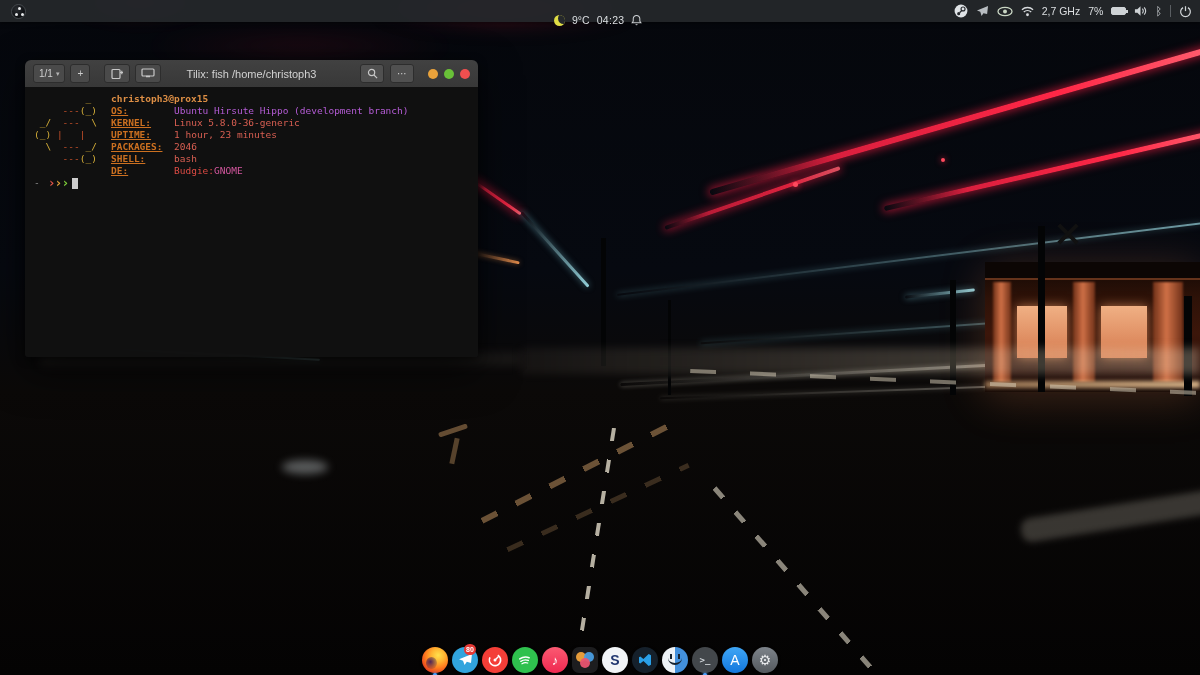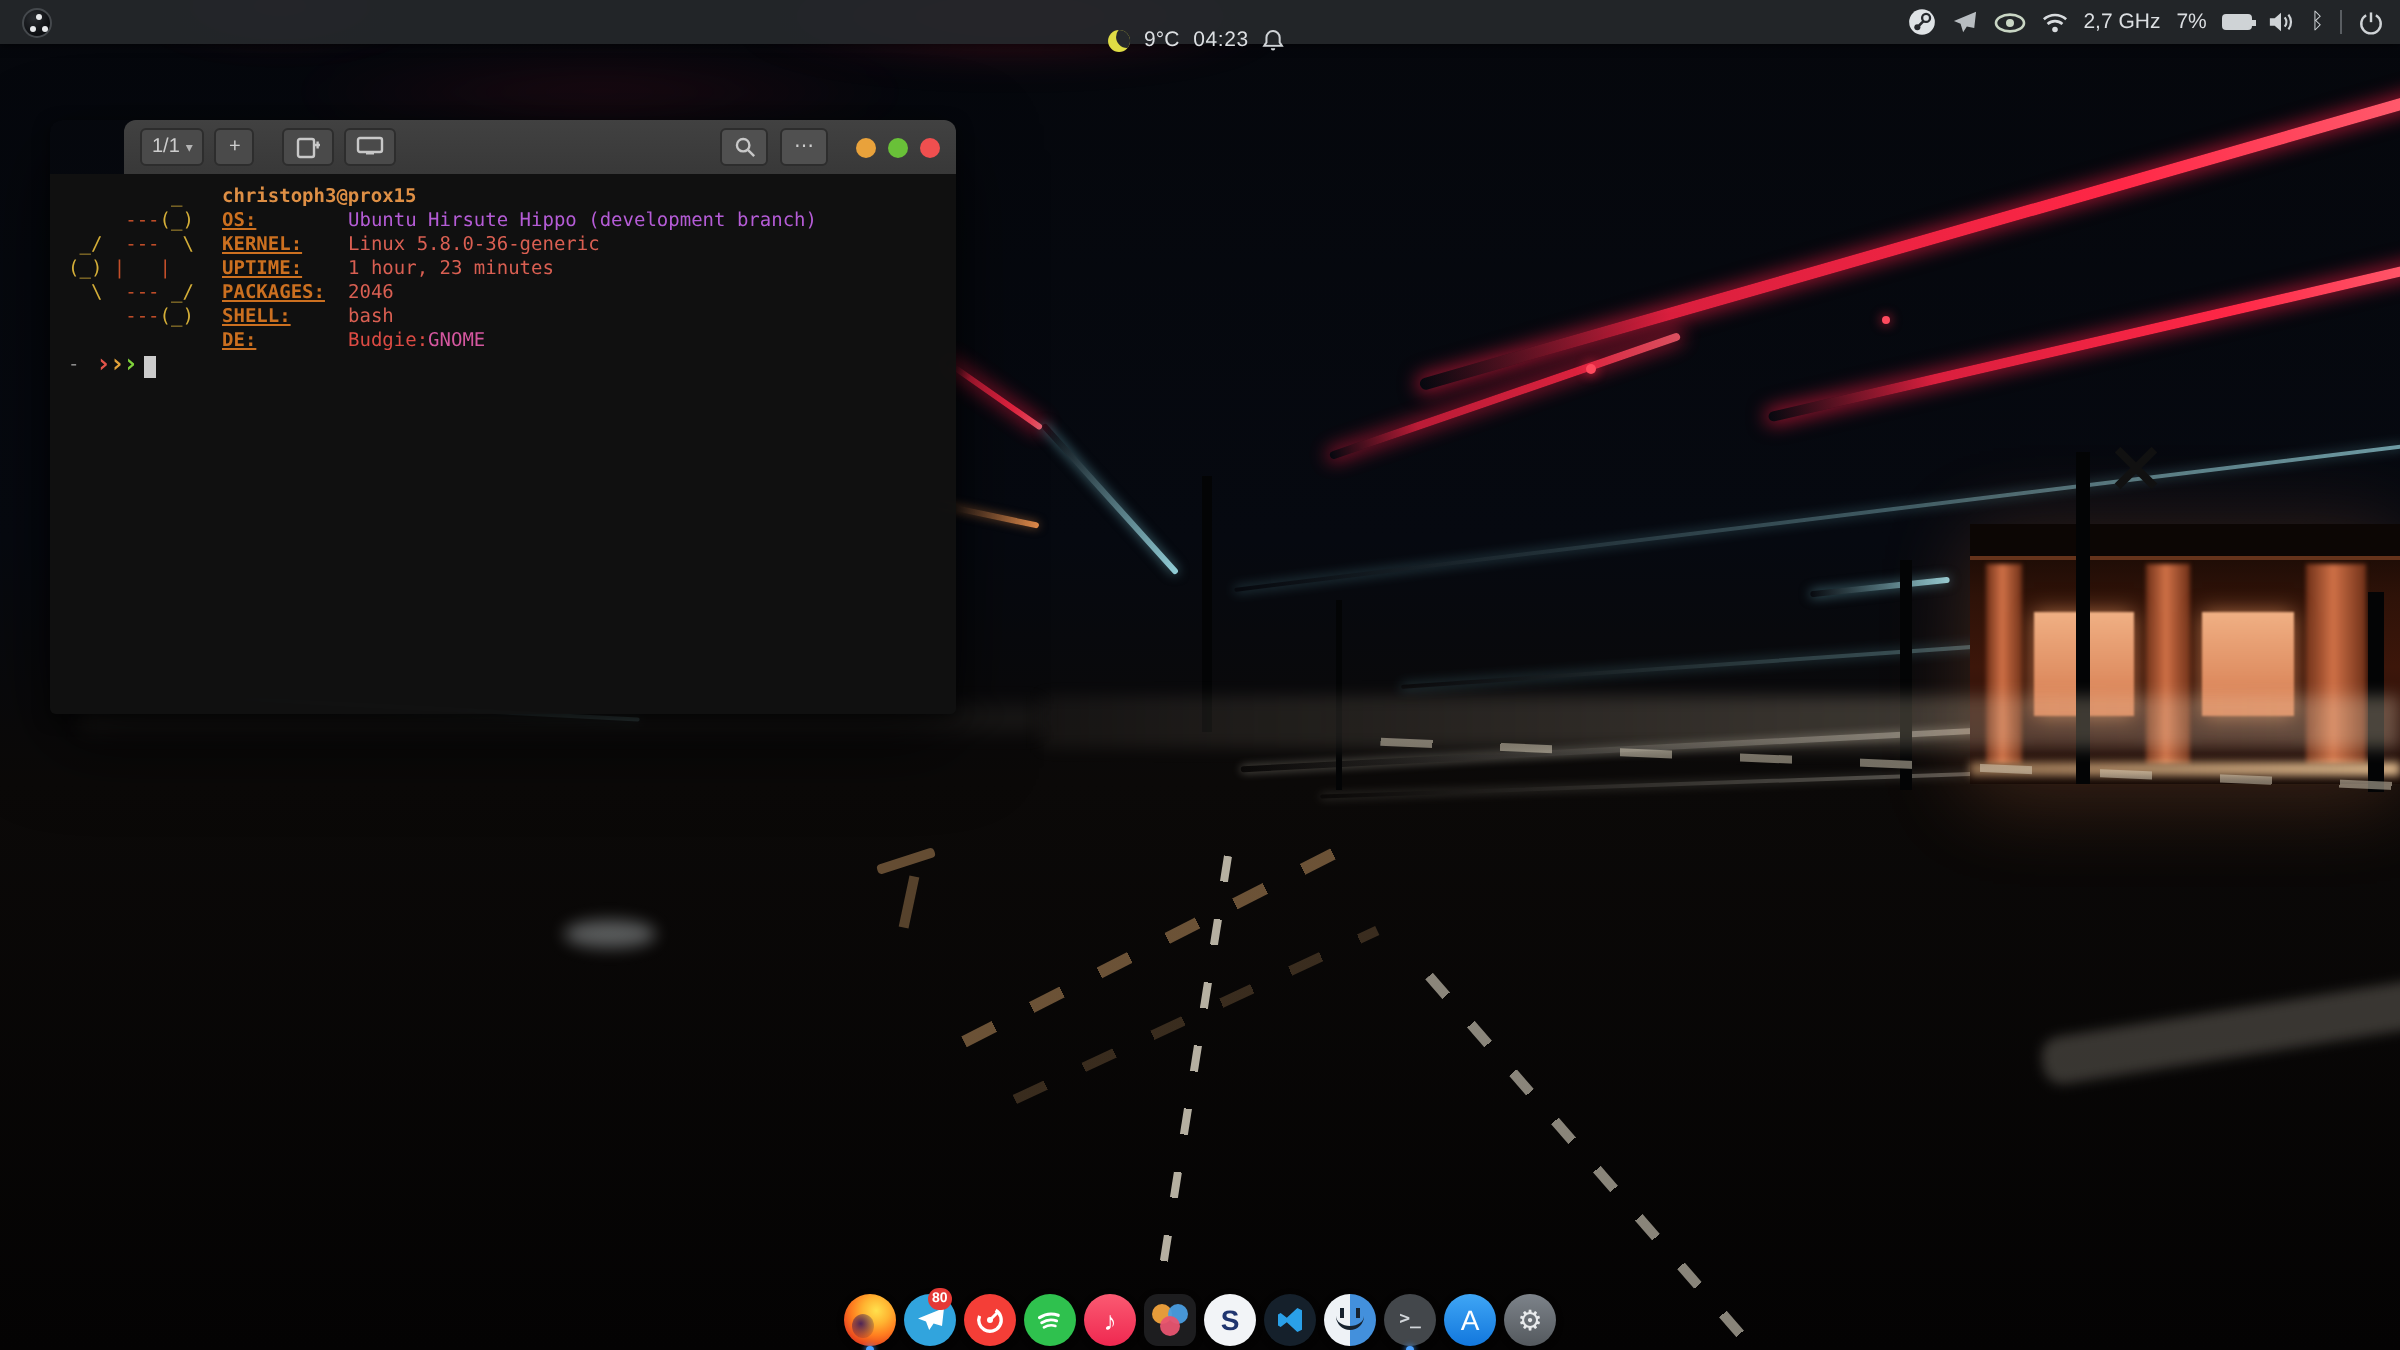--- a/index.html
+++ b/index.html
@@ -43,21 +43,21 @@
                  border-radius:50%; background:#25282b; }
   .sep { width:1px; height:12px; background:#5a5e62; }
   .battery { width:15px; height:8px; border:1px solid #cfd3d6; border-radius:2px; position:relative; background:#cfd3d6; }
   .battery::after { content:""; position:absolute; right:-3px; top:1.5px; width:2px; height:3px; background:#cfd3d6; }
   svg.tray { display:block; }
 
   
   #terminal { position:absolute; left:25px; top:60px; width:453px; height:297px; z-index:30;
               border-radius:6px 6px 3px 3px; box-shadow:0 14px 40px rgba(0,0,0,.65), 0 2px 8px rgba(0,0,0,.5); }
   #titlebar { height:27px; background:linear-gradient(180deg,#414141,#383838); border-radius:6px 6px 0 0;
-              display:flex; align-items:center; padding:0 8px; gap:5px; position:relative;margin-left:37px; }
+              display:flex; align-items:center; padding:0 8px; gap:5px; position:relative; }
   .tbtn { background:#4a4a4a; border:1px solid #2d2d2d; border-radius:3px; color:#cdcdcd;
           font-size:10px; height:19px; display:flex; align-items:center; justify-content:center; padding:0 5px; gap:3px; }
   .tbtn .caret { font-size:7px; color:#b5b5b5; }
   #tb-title { position:absolute; left:0; right:0; text-align:center; color:#d2d2d2; font-size:11px; pointer-events:none; }
   #tb-right { margin-left:auto; display:flex; align-items:center; gap:6px; }
   .winbtn { width:10px; height:10px; border-radius:50%; }
   #term-body { height:270px; background:rgba(17,17,17,.97); border-radius:0 0 3px 3px;
                font-family:"DejaVu Sans Mono","Liberation Mono",monospace; font-size:9.5px; line-height:12px;
                padding:6px 0 0 9px; color:#d6d6d6; overflow:hidden; }
   #fetch { display:flex; }
@@ -219,20 +219,21 @@
           <rect x="1" y="1.5" width="8" height="9" rx="1" fill="none" stroke="#c8c8c8" stroke-width="1.2"></rect>
           <path d="M9 4.5h3M10.8 2.7v3.6" stroke="#c8c8c8" stroke-width="1.2"></path>
         </svg>
       </div>
       <div class="tbtn" style="width:26px;">
         <svg width="14" height="11" viewBox="0 0 14 11">
           <rect x="1" y="1" width="12" height="7" rx="1" fill="none" stroke="#c8c8c8" stroke-width="1.2"></rect>
           <path d="M5 8.5h4" stroke="#c8c8c8" stroke-width="1.5"></path>
         </svg>
       </div>
+      <div id="tb-title">Tilix: fish /home/christoph3</div>
       <div id="tb-right">
         <div class="tbtn" style="width:24px; background:#505050;">
           <svg width="11" height="11" viewBox="0 0 12 12">
             <circle cx="5" cy="5" r="3.4" fill="none" stroke="#c8c8c8" stroke-width="1.3"></circle>
             <path d="M7.6 7.6L11 11" stroke="#c8c8c8" stroke-width="1.3"></path>
           </svg>
         </div>
         <div class="tbtn" style="width:24px; background:#505050;">⋯</div>
         <div style="width:2px;"></div>
         <div class="winbtn" id="btn-min" style="background: rgb(233, 162, 59);"></div>

